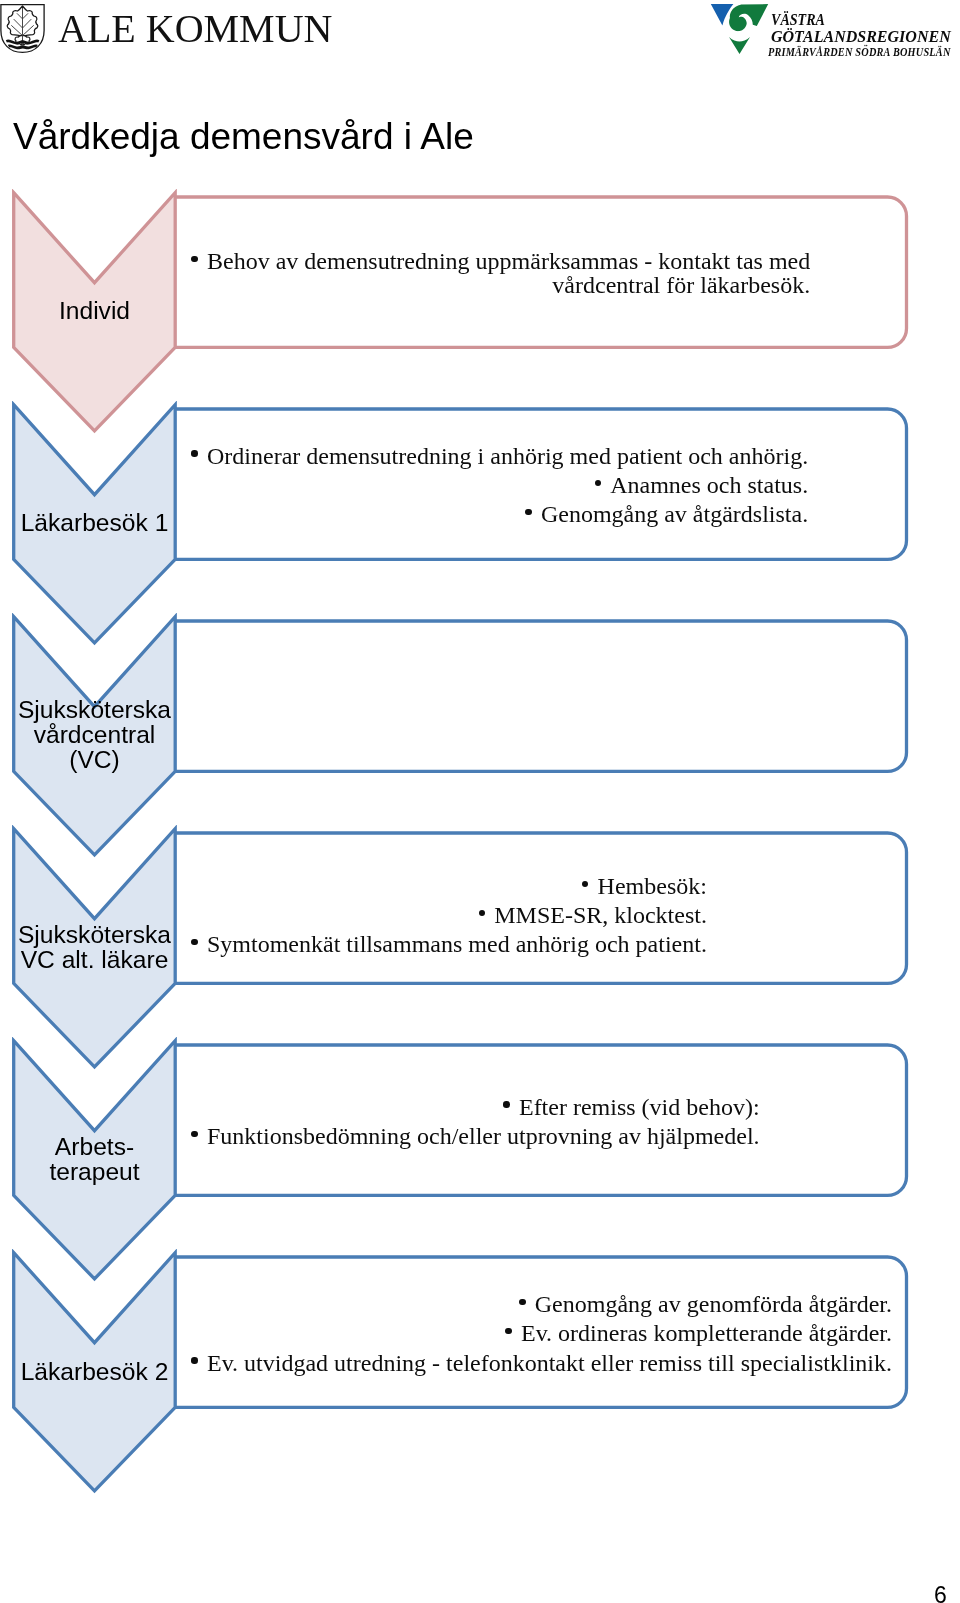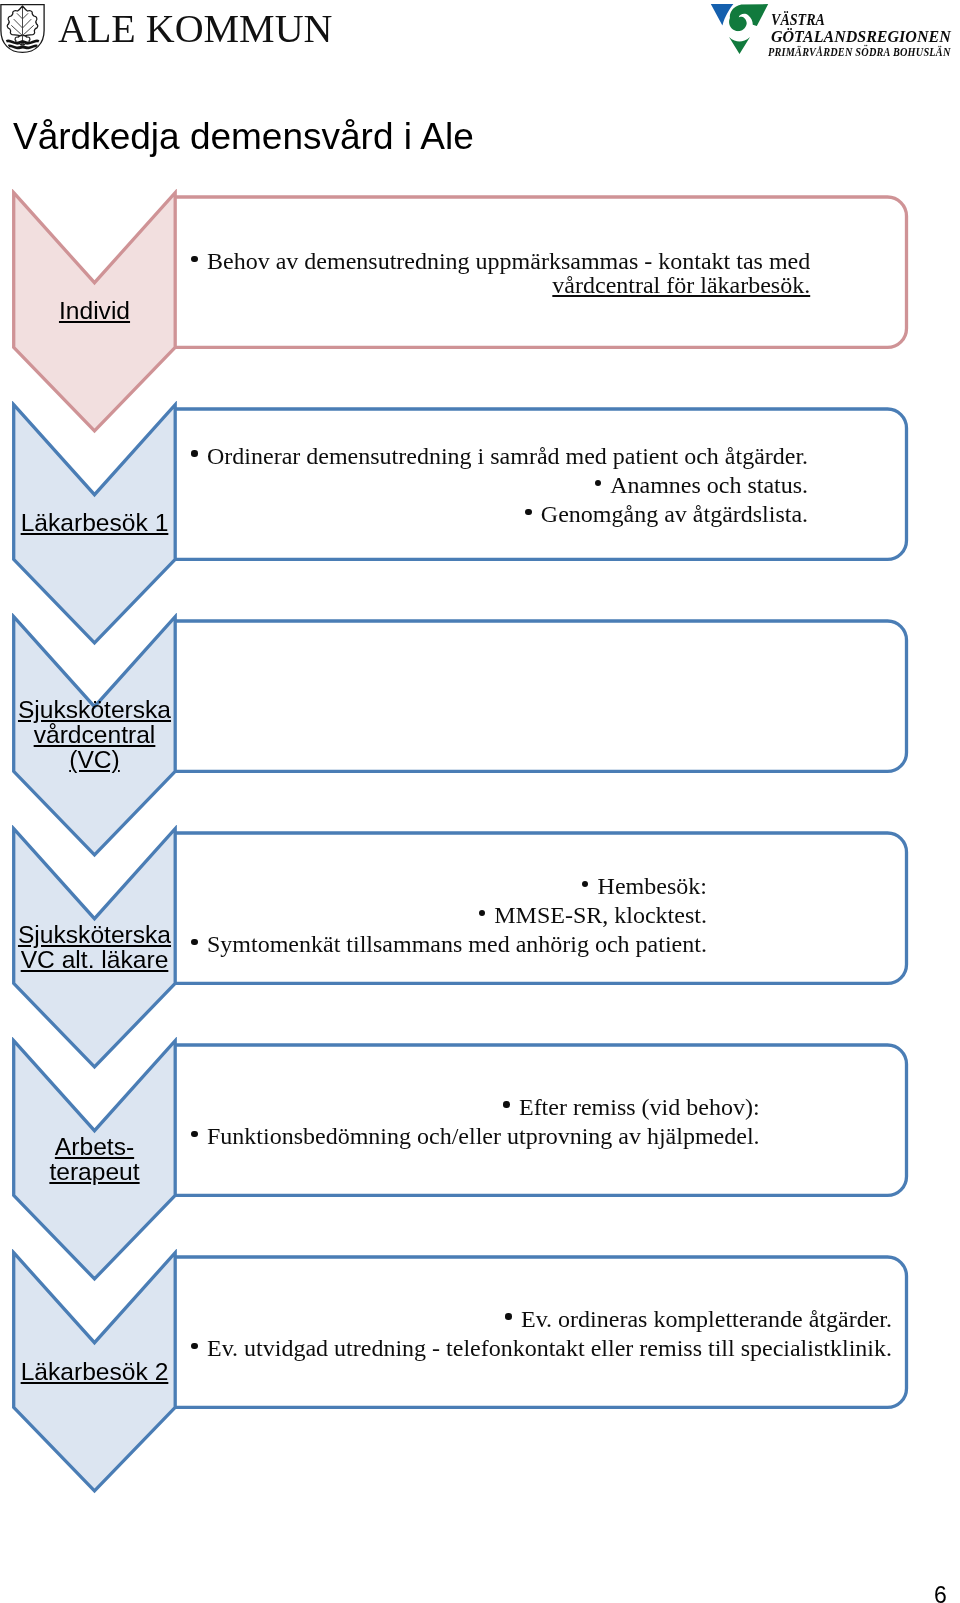--- a/index.html
+++ b/index.html
@@ -22,31 +22,31 @@
   .vgr-t1{left:65px;top:11.5px;font-size:16.8px;line-height:16.8px;transform:scaleX(0.838);}
   .vgr-t2{left:65px;top:28.8px;font-size:16.8px;line-height:16.8px;transform:scaleX(0.954);}
   .vgr-t3{left:62px;top:47.3px;font-size:11.6px;line-height:11.6px;letter-spacing:0.24px;
           transform:scaleX(0.886);}
 
   .title{position:absolute;left:13px;top:116px;font-size:37px;line-height:42px;color:#000;}
 
   .row{position:absolute;left:0;width:960px;}
   .chevsvg{position:absolute;left:0;top:0;}
   .chevlabel{position:absolute;left:0;width:189px;text-align:center;color:#000;font-size:24.6px;
-             line-height:25px;white-space:pre-line;text-decoration:underline;}
+             line-height:25px;white-space:pre-line;}
   .boxsvg{position:absolute;}
   .bullets{position:absolute;left:207px;font-family:"Liberation Serif",serif;color:#0d0d0d;
            font-size:24px;line-height:23.5px;display:flex;flex-direction:column;
            justify-content:center;}
   .bullets ul{display:flex;flex-direction:column;}
   .bullets li{list-style:none;position:relative;white-space:nowrap;}
   .bullets ul{margin:0;padding:0;align-items:flex-end;}
   .bullets li{margin-top:5.7px;}
   .bullets li:first-child{margin-top:0;}
-  .bullets li.nomark{margin-top:0;text-decoration:underline;}
+  .bullets li.nomark{margin-top:0;}
   .bullets li::before{content:"";position:absolute;left:-15.6px;top:5.6px;
         width:6.4px;height:6.4px;border-radius:50%;background:#0d0d0d;}
   .bullets li.nomark::before{display:none;}
   .pageno{position:absolute;left:934px;top:1583.5px;font-size:23px;line-height:23px;color:#000;}
 </style>
 </head>
 <body>
 
 <div class="page">
   <div class="hdr">
@@ -152,21 +152,21 @@
       <div class="row" style="top: 400.6px; height: 254.2px;">
         <svg class="boxsvg" width="741.5" height="166.4" style="left: 171px; top: 0px;">
           <path d="M 4 8 H 716.5 A 19 19 0 0 1 735.5 27 V 139.4 A 19 19 0 0 1 716.5 158.4 H 4" fill="#ffffff" stroke="#4a7db5" stroke-width="3.3"></path>
         </svg>
         <svg class="chevsvg" width="200" height="254.2">
           <polygon points="13.7,3.7 94.5,93.7 175.2,3.7 175.2,158.39999999999998 94.5,241.89999999999998 13.7,158.39999999999998" fill="#dce5f1" stroke="#4a7db5" stroke-width="3.3" stroke-linejoin="miter"></polygon>
         </svg>
         <div class="chevlabel" style="top: 109.7px;">Läkarbesök 1</div>
         <div class="bullets" style="top: 8px; height: 150.4px; margin-top: 2px;">
           <ul>
-            <li>Ordinerar demensutredning i samråd med patient och åtgärder.</li>
+            <li>Ordinerar demensutredning i anhörig med patient och anhörig.</li>
             <li>Anamnes och status.</li>
             <li>Genomgång av åtgärdslista.</li>
           </ul>
         </div>
       </div>
       <div class="row" style="top: 612.7px; height: 254.2px;">
         <svg class="boxsvg" width="741.5" height="166.4" style="left: 171px; top: 0px;">
           <path d="M 4 8 H 716.5 A 19 19 0 0 1 735.5 27 V 139.4 A 19 19 0 0 1 716.5 158.4 H 4" fill="#ffffff" stroke="#4a7db5" stroke-width="3.3"></path>
         </svg>
         <svg class="chevsvg" width="200" height="254.2">
@@ -212,20 +212,21 @@
       <div class="row" style="top: 1249px; height: 254.2px;">
         <svg class="boxsvg" width="741.5" height="166.4" style="left: 171px; top: 0px;">
           <path d="M 4 8 H 716.5 A 19 19 0 0 1 735.5 27 V 139.4 A 19 19 0 0 1 716.5 158.4 H 4" fill="#ffffff" stroke="#4a7db5" stroke-width="3.3"></path>
         </svg>
         <svg class="chevsvg" width="200" height="254.2">
           <polygon points="13.7,3.7 94.5,93.7 175.2,3.7 175.2,158.39999999999998 94.5,241.89999999999998 13.7,158.39999999999998" fill="#dce5f1" stroke="#4a7db5" stroke-width="3.3" stroke-linejoin="miter"></polygon>
         </svg>
         <div class="chevlabel" style="top: 109.7px;">Läkarbesök 2</div>
         <div class="bullets" style="top: 8px; height: 150.4px; margin-top: 2px;">
           <ul>
+            <li>Genomgång av genomförda åtgärder.</li>
             <li>Ev. ordineras kompletterande åtgärder.</li>
             <li>Ev. utvidgad utredning - telefonkontakt eller remiss till specialistklinik.</li>
           </ul>
         </div>
       </div>
     </div>
   <div class="pageno">6</div>
 </div>
 
 </body></html>

